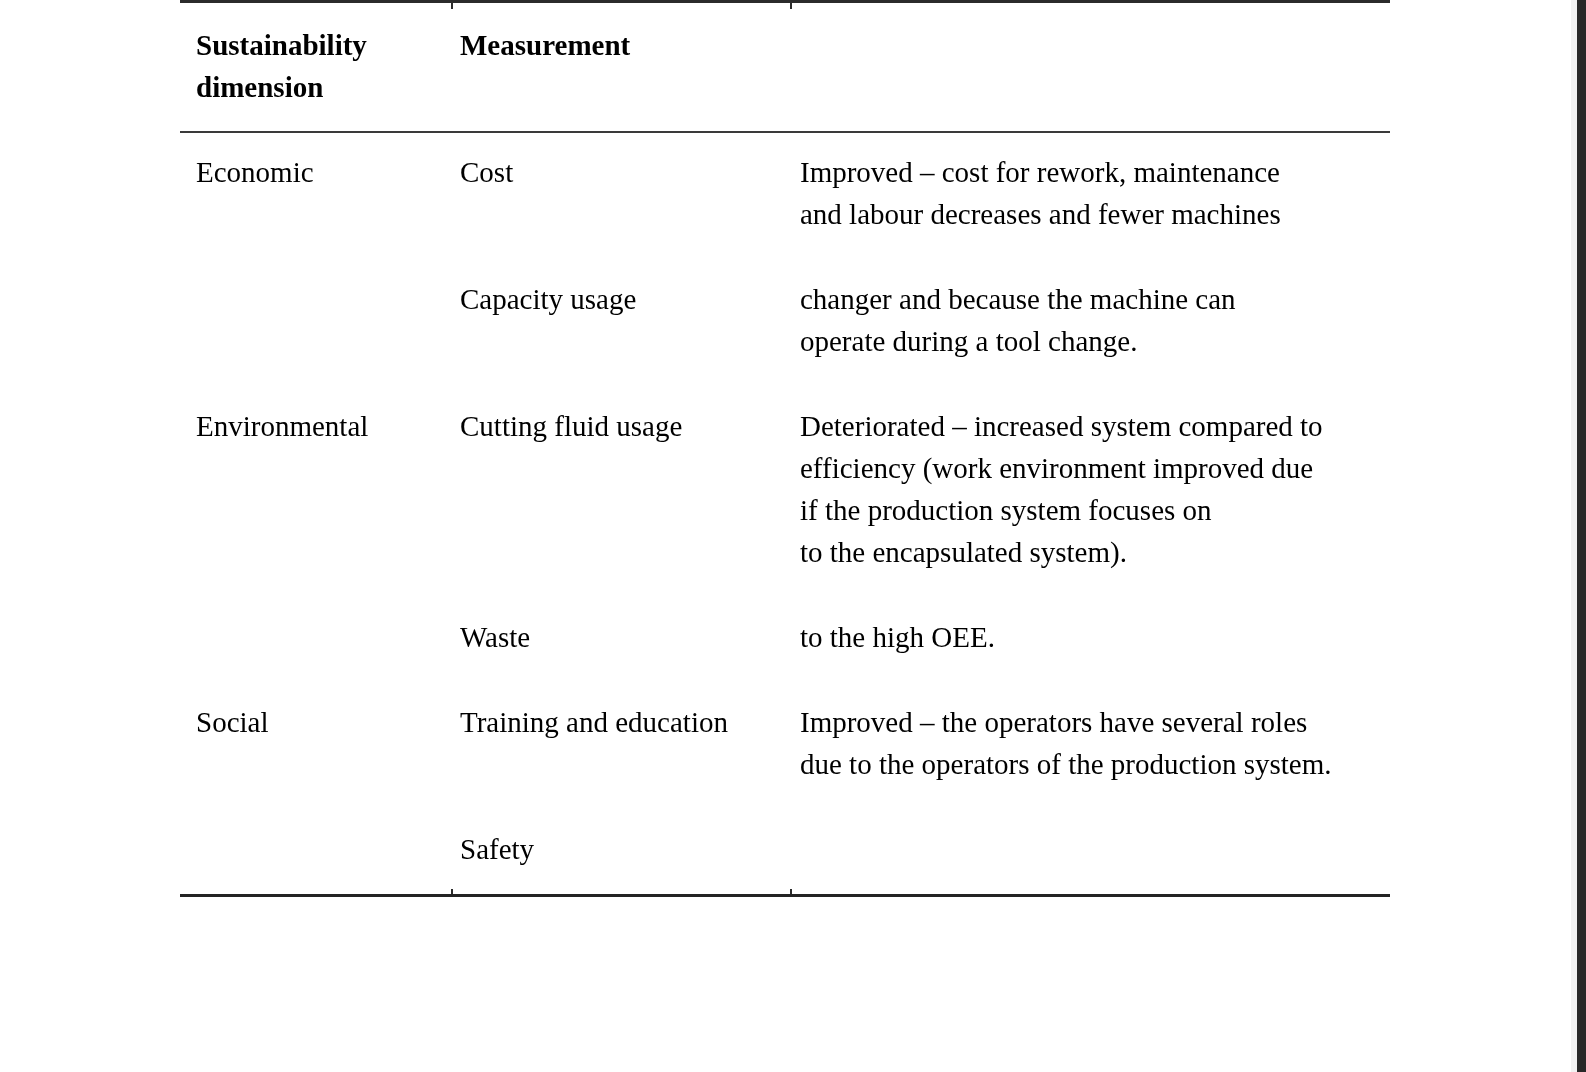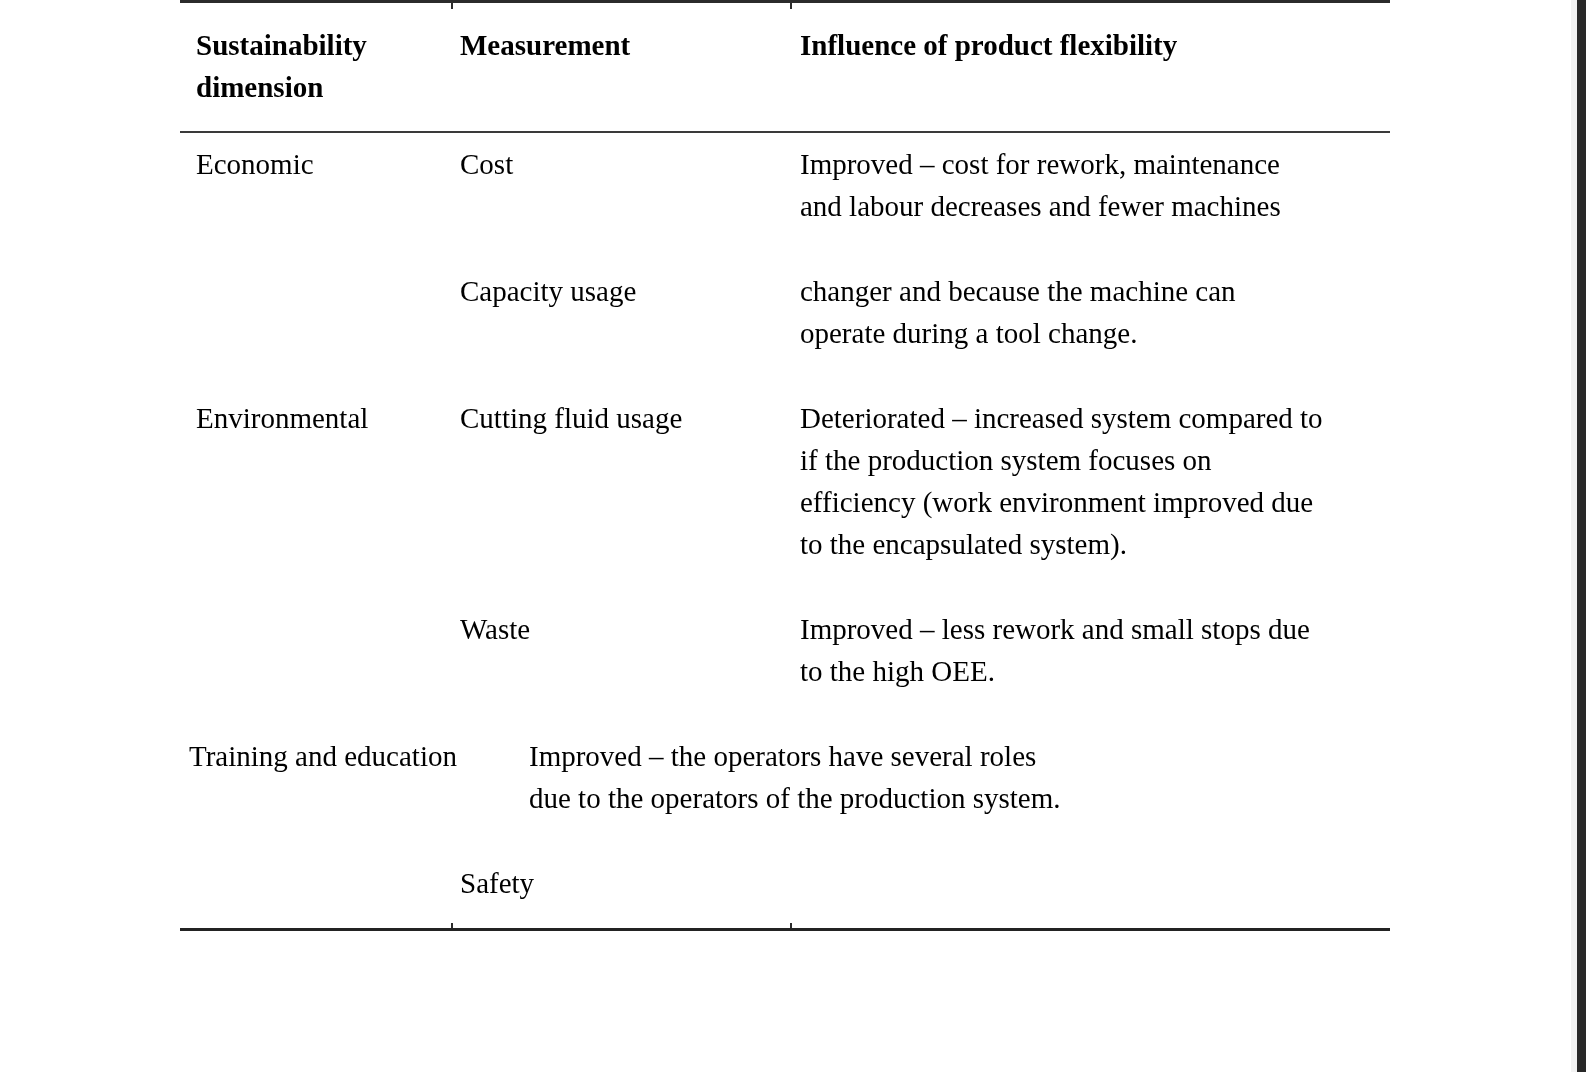--- a/index.html
+++ b/index.html
@@ -26,21 +26,21 @@
   .row { display:flex; font-size:29px; line-height:42px; }
   .cell { box-sizing:border-box; }
   .c1 { width:271px; padding-left:16px; }
   .c2 { width:339px; padding-left:9px;  }
   .c3 { width:600px; padding-left:10px; padding-right:6px; }
 
   .thead { padding-top:21px; }
   .thead .cell { font-weight:bold; }
 
   .tbody .row { margin-bottom:43px; }
-  .tbody .row:first-child { margin-top:10px;font-family:Liberation Serif, serif; }
+  .tbody .row:first-child { margin-top:18px;font-family:Liberation Serif, serif; }
   .tbody .row:last-child  { margin-bottom:24px; }
 
   .c3 .line { white-space:nowrap; }
 
   .right-divider { position:absolute; left:1571px; top:0; width:6px; height:1072px; background:#f2f2f2; }
   .right-strip   { position:absolute; left:1577px; top:0; width:9px; height:1072px; background:#282828; }
 </style>
 </head>
 <body>
 
@@ -49,21 +49,20 @@
   <div class="table-wrap">
 
     <div class="rule rule-top">
       <span class="tick tick-down tick-c1"></span>
       <span class="tick tick-down tick-c2"></span>
     </div>
 
     <div class="thead row">
       <div class="cell c1">Sustainability dimension</div>
       <div class="cell c2">Measurement</div>
-      <div class="cell c3">Influence of product flexibility</div>
     </div>
 
     <div class="rule rule-mid"></div>
 
     <div class="tbody">
         <div class="row">
           <div class="cell c1">Economic</div>
           <div class="cell c2">Cost</div>
           <div class="cell c3">
             <div class="line">Improved – cost for rework, maintenance</div>
@@ -76,34 +75,34 @@
           <div class="cell c3">
             <div class="line">changer and because the machine can</div>
             <div class="line">operate during a tool change.</div>
           </div>
         </div>
         <div class="row">
           <div class="cell c1">Environmental</div>
           <div class="cell c2">Cutting fluid usage</div>
           <div class="cell c3">
             <div class="line">Deteriorated – increased system compared to</div>
+            <div class="line">efficiency (work environment improved due</div>
             <div class="line">if the production system focuses on</div>
-            <div class="line">efficiency (work environment improved due</div>
             <div class="line">to the encapsulated system).</div>
           </div>
         </div>
         <div class="row">
           <div class="cell c1"></div>
           <div class="cell c2">Waste</div>
           <div class="cell c3">
-            <div class="line">Improved – less rework and small stops due</div>
             <div class="line">to the high OEE.</div>
           </div>
         </div>
         <div class="row">
+          <div class="cell c1">Social</div>
           <div class="cell c2">Training and education</div>
           <div class="cell c3">
             <div class="line">Improved – the operators have several roles</div>
             <div class="line">due to the operators of the production system.</div>
           </div>
         </div>
         <div class="row">
           <div class="cell c1"></div>
           <div class="cell c2">Safety</div>
           <div class="cell c3">

